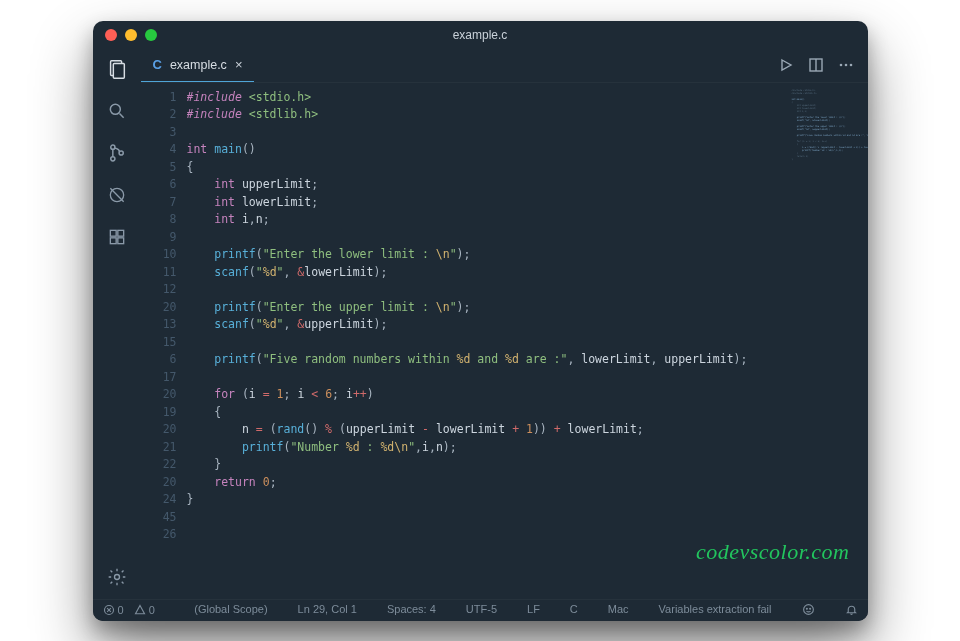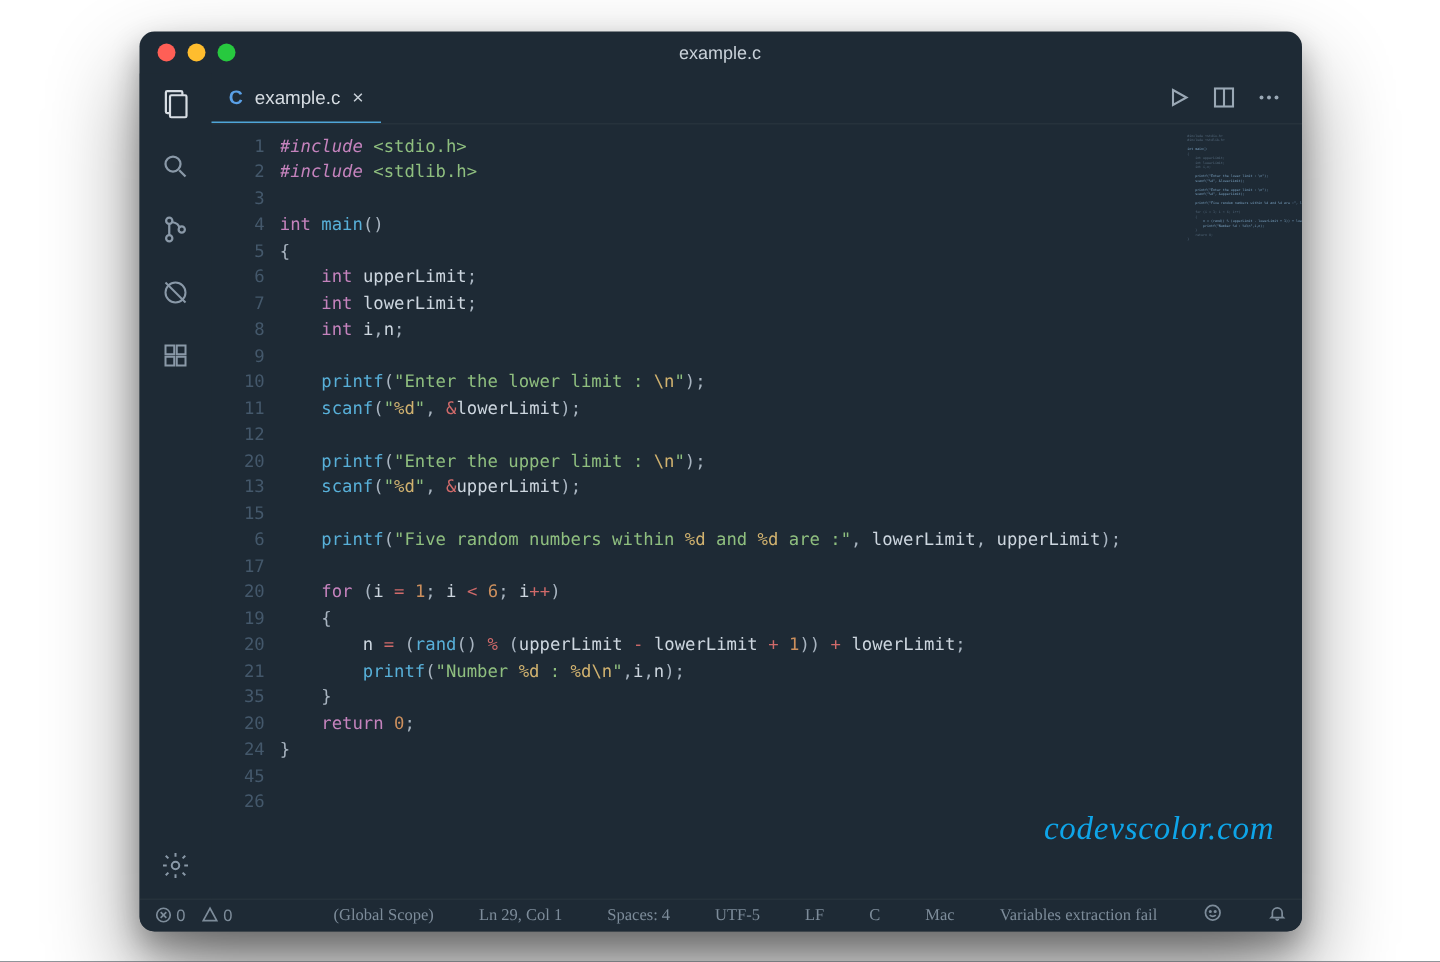--- a/index.html
+++ b/index.html
@@ -120,38 +120,38 @@
   white-space: pre;
   overflow: hidden;
 }
 .minimap .hl { color:#7aa2c2; }
 .watermark {
   position: absolute;
   right: 18px;
   bottom: 34px;
   font-family: "Brush Script MT", "Segoe Script", cursive;
   font-size: 22px;
-  color: #0ea5e9;
+  color: #22c55e;
   letter-spacing: 0.5px;
   font-style: italic;
   pointer-events: none;
 }
 .statusbar {
   height: 22px;
   background: #1e2a35;
   border-top: 1px solid rgba(255,255,255,0.04);
   display: flex;
   align-items: center;
   font-size: 11px;
   color: #7d8c9a;
   padding: 0 10px;
   gap: 14px;
 }
 .statusbar .left { display: flex; gap: 10px; align-items: center; }
-.statusbar .right { margin-left: auto; display: flex; gap: 30px; align-items: center; font-family: Liberation Serif, serif; }
+.statusbar .right { margin-left: auto; display: flex; gap: 30px; align-items: flex-start; }
 .statusbar .item { cursor: pointer; }
 
 .tok-pp { color: #c583bd; font-style: italic; }
 .tok-inc { color: #8fbf7f; }
 .tok-kw { color: #c583bd; }
 .tok-fn { color: #58b0d9; }
 .tok-str { color: #8fbf7f; }
 .tok-esc { color: #d1b26f; }
 .tok-num { color: #cc8f5d; }
 .tok-pun { color: #a8b4c0; }
@@ -255,21 +255,21 @@
             <div>12</div>
             <div>20</div>
             <div>13</div>
             <div>15</div>
             <div>6</div>
             <div>17</div>
             <div>20</div>
             <div>19</div>
             <div>20</div>
             <div>21</div>
-            <div>35</div>
+            <div>22</div>
             <div>20</div>
             <div>24</div>
             <div>45</div>
             <div>26</div>
           </div>
         <div class="code" id="code"><div><span class="tok-pp">#include</span><span> </span><span class="tok-inc">&lt;stdio.h&gt;</span></div><div><span class="tok-pp">#include</span><span> </span><span class="tok-inc">&lt;stdlib.h&gt;</span></div><div>&nbsp;</div><div><span class="tok-kw">int</span><span> </span><span class="tok-fn">main</span><span class="tok-pun">()</span></div><div><span class="tok-pun">{</span></div><div><span>    </span><span class="tok-kw">int</span><span> </span><span class="tok-id">upperLimit</span><span class="tok-pun">;</span></div><div><span>    </span><span class="tok-kw">int</span><span> </span><span class="tok-id">lowerLimit</span><span class="tok-pun">;</span></div><div><span>    </span><span class="tok-kw">int</span><span> </span><span class="tok-id">i</span><span class="tok-pun">,</span><span class="tok-id">n</span><span class="tok-pun">;</span></div><div>&nbsp;</div><div><span>    </span><span class="tok-fn">printf</span><span class="tok-pun">(</span><span class="tok-str">"Enter the lower limit : </span><span class="tok-esc">\n</span><span class="tok-str">"</span><span class="tok-pun">);</span></div><div><span>    </span><span class="tok-fn">scanf</span><span class="tok-pun">(</span><span class="tok-str">"</span><span class="tok-esc">%d</span><span class="tok-str">"</span><span class="tok-pun">, </span><span class="tok-op">&amp;</span><span class="tok-id">lowerLimit</span><span class="tok-pun">);</span></div><div>&nbsp;</div><div><span>    </span><span class="tok-fn">printf</span><span class="tok-pun">(</span><span class="tok-str">"Enter the upper limit : </span><span class="tok-esc">\n</span><span class="tok-str">"</span><span class="tok-pun">);</span></div><div><span>    </span><span class="tok-fn">scanf</span><span class="tok-pun">(</span><span class="tok-str">"</span><span class="tok-esc">%d</span><span class="tok-str">"</span><span class="tok-pun">, </span><span class="tok-op">&amp;</span><span class="tok-id">upperLimit</span><span class="tok-pun">);</span></div><div>&nbsp;</div><div><span>    </span><span class="tok-fn">printf</span><span class="tok-pun">(</span><span class="tok-str">"Five random numbers within </span><span class="tok-esc">%d</span><span class="tok-str"> and </span><span class="tok-esc">%d</span><span class="tok-str"> are :"</span><span class="tok-pun">, </span><span class="tok-id">lowerLimit</span><span class="tok-pun">, </span><span class="tok-id">upperLimit</span><span class="tok-pun">);</span></div><div>&nbsp;</div><div><span>    </span><span class="tok-kw">for</span><span> </span><span class="tok-pun">(</span><span class="tok-id">i</span><span> </span><span class="tok-op">=</span><span> </span><span class="tok-num">1</span><span class="tok-pun">; </span><span class="tok-id">i</span><span> </span><span class="tok-op">&lt;</span><span> </span><span class="tok-num">6</span><span class="tok-pun">; </span><span class="tok-id">i</span><span class="tok-op">++</span><span class="tok-pun">)</span></div><div><span>    </span><span class="tok-pun">{</span></div><div><span>        </span><span class="tok-id">n</span><span> </span><span class="tok-op">=</span><span> </span><span class="tok-pun">(</span><span class="tok-fn">rand</span><span class="tok-pun">() </span><span class="tok-op">%</span><span> </span><span class="tok-pun">(</span><span class="tok-id">upperLimit</span><span> </span><span class="tok-op">-</span><span> </span><span class="tok-id">lowerLimit</span><span> </span><span class="tok-op">+</span><span> </span><span class="tok-num">1</span><span class="tok-pun">))</span><span> </span><span class="tok-op">+</span><span> </span><span class="tok-id">lowerLimit</span><span class="tok-pun">;</span></div><div><span>        </span><span class="tok-fn">printf</span><span class="tok-pun">(</span><span class="tok-str">"Number </span><span class="tok-esc">%d</span><span class="tok-str"> : </span><span class="tok-esc">%d</span><span class="tok-esc">\n</span><span class="tok-str">"</span><span class="tok-pun">,</span><span class="tok-id">i</span><span class="tok-pun">,</span><span class="tok-id">n</span><span class="tok-pun">);</span></div><div><span>    </span><span class="tok-pun">}</span></div><div><span>    </span><span class="tok-kw">return</span><span> </span><span class="tok-num">0</span><span class="tok-pun">;</span></div><div><span class="tok-pun">}</span></div><div>&nbsp;</div><div>&nbsp;</div></div>
         <div class="minimap" id="minimap"><div>#include &lt;stdio.h&gt;</div><div>#include &lt;stdlib.h&gt;</div><div> </div><div class="hl">int main()</div><div>{</div><div>    int upperLimit;</div><div>    int lowerLimit;</div><div>    int i,n;</div><div> </div><div class="hl">    printf("Enter the lower limit : \n");</div><div class="hl">    scanf("%d", &amp;lowerLimit);</div><div> </div><div class="hl">    printf("Enter the upper limit : \n");</div><div class="hl">    scanf("%d", &amp;upperLimit);</div><div> </div><div class="hl">    printf("Five random numbers within %d and %d are :", lowerLimit, upperLimit);</div><div> </div><div>    for (i = 1; i &lt; 6; i++)</div><div>    {</div><div class="hl">        n = (rand() % (upperLimit - lowerLimit + 1)) + lowerLimit;</div><div class="hl">        printf("Number %d : %d\n",i,n);</div><div>    }</div><div>    return 0;</div><div>}</div><div> </div><div> </div></div>
         <div class="watermark">codevscolor.com</div>
       </div>
     </div>

